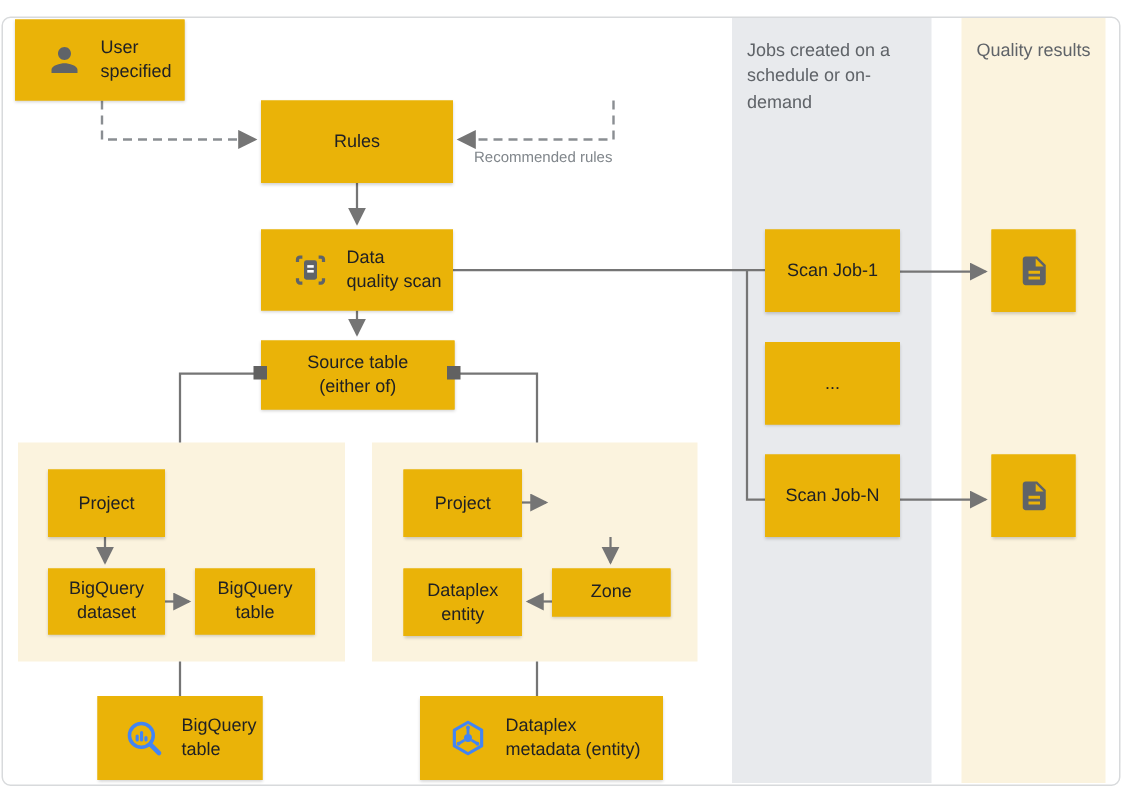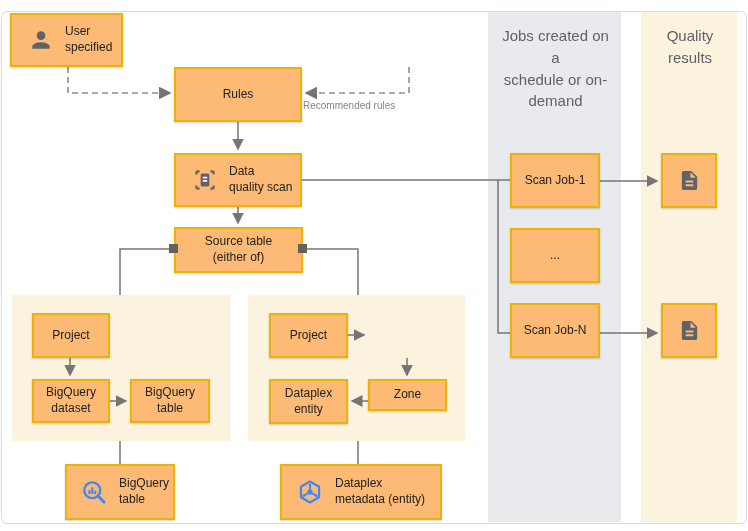--- a/index.html
+++ b/index.html
@@ -9,29 +9,29 @@
     color:#202124; overflow:hidden; background:#fff;
   }
   .frame {
     position:absolute; left:1px; top:11px; width:744px; height:511px;
     border:1px solid #d8dadc; border-radius:6px;
   }
   .column { position:absolute; top:12px; height:510px; }
   .col-jobs { left:488px; width:133px; background:#e8eaed; }
   .col-quality { left:641px; width:96px; background:#fbf3de; }
   .col-header {
-    font-size:15px; color:#5f6368; padding:13px 8px 0 10px;
-    line-height:1.45; white-space:pre-line;text-align:center;
+    font-size:12px; color:#5f6368; padding:13px 8px 0 10px;
+    line-height:1.45; white-space:pre-line;
   }
   .panel { position:absolute; background:#fbf3de; }
   .panel-left { left:12px; top:295px; width:218px; height:146px; }
   .panel-mid  { left:248px; top:295px; width:217px; height:146px; }
   .box {
-    position:absolute; box-sizing:border-box; background:#fdba74;
-    border:2px solid #eab308; box-shadow:0 1px 2px rgba(0,0,0,.18);
+    position:absolute; box-sizing:border-box; background:#eab308;
+    border:4px solid #eab308; box-shadow:0 1px 2px rgba(0,0,0,.18);
     display:flex; align-items:center; justify-content:center;
     font-size:12px; line-height:1.3; text-align:center;
     white-space:pre-line; z-index:2;
   }
   .icon-left { justify-content:flex-start; text-align:left; gap:11px; padding-left:16px; }
   .icon { display:flex; align-items:center; justify-content:center; flex:0 0 auto; }
   svg.connectors {
     position:absolute; left:0; top:0; width:748px; height:531px;
     z-index:1; pointer-events:none;
   }
@@ -87,21 +87,21 @@
     </g>
     <g stroke="#8a8e92" stroke-width="1.6" fill="none" stroke-dasharray="6 4">
       <path d="M68 67 V93 H170" marker-end="url(#arr)"></path>
       <path d="M409 67 V93 H306" marker-end="url(#arr)"></path>
     </g>
   </svg>
 
   <div class="conn-square" style="left:169px; top:244px;"></div>
   <div class="conn-square" style="left:298px; top:244px;"></div>
 
-  <div class="note" style="left:303px; top:100px;text-align:center;">Recommended rules</div>
+  <div class="note" style="left:316px; top:100px;text-align:center;">Recommended rules</div>
 
   <div class="box icon-left" style="left:10px; top:13px; width:113px; height:54px;">
     <span class="icon">
       <svg viewBox="0 0 24 24" width="26" height="26">
           <path fill="#5f6368" d="M12 12c2.21 0 4-1.79 4-4s-1.79-4-4-4-4 1.79-4 4 1.79 4 4 4zm0 2c-2.67 0-8 1.34-8 4v2h16v-2c0-2.66-5.33-4-8-4z"></path>
         </svg>
     </span>
     <span>User
 specified</span>
   </div>

